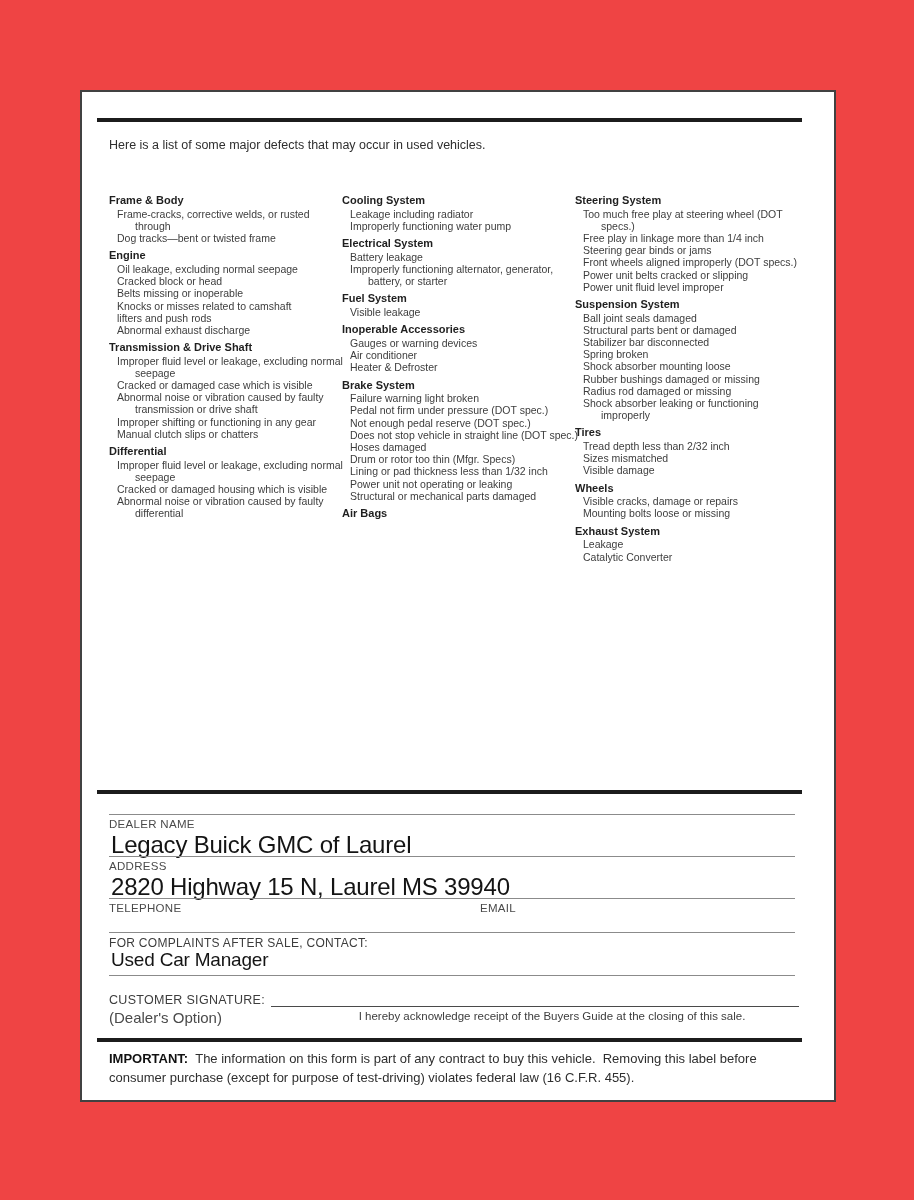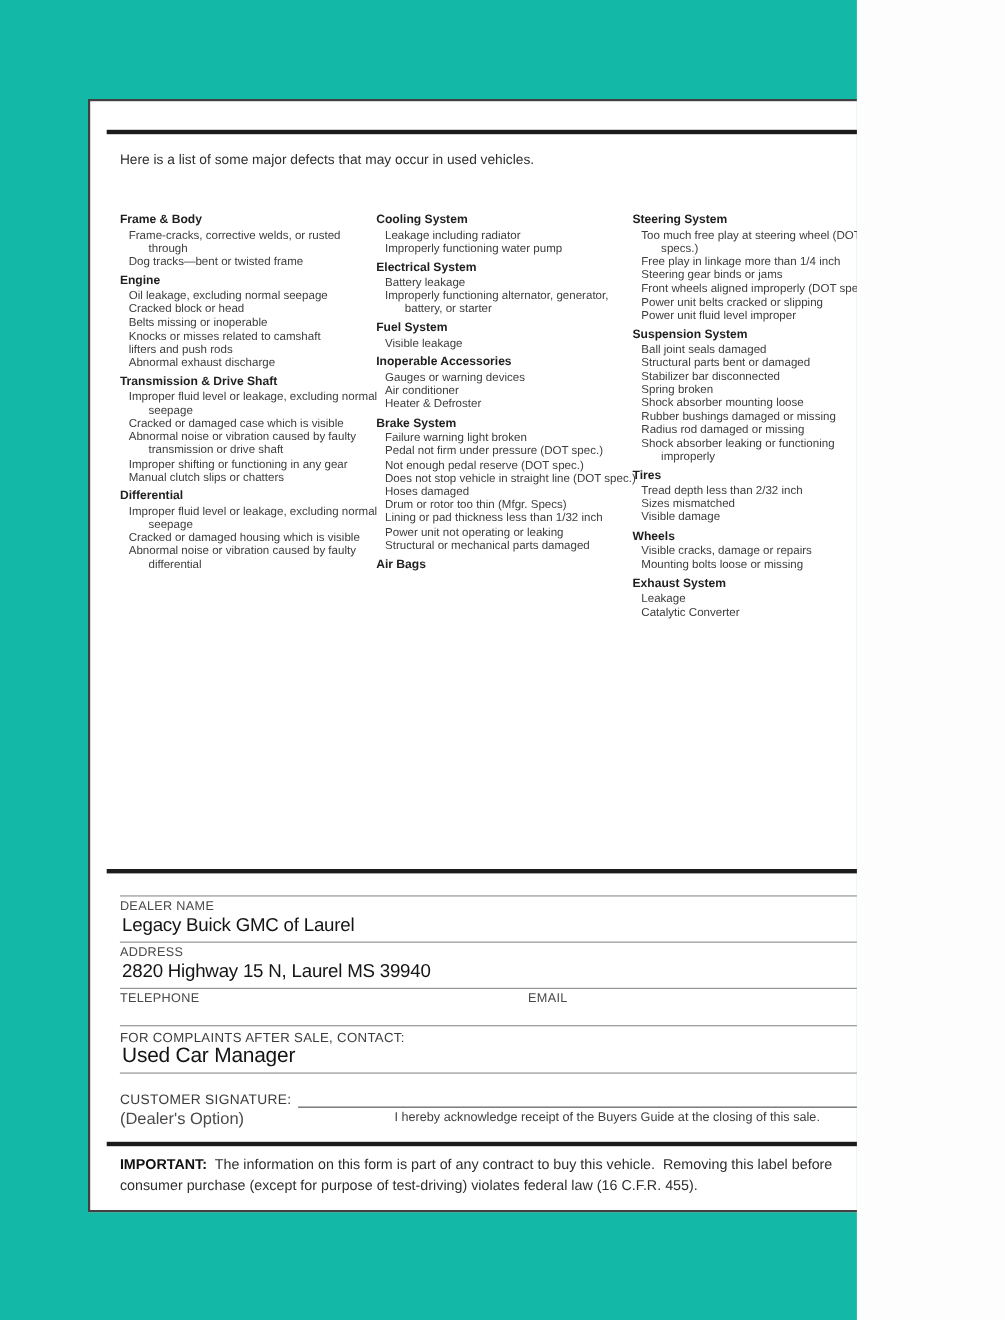--- a/index.html
+++ b/index.html
@@ -1,19 +1,19 @@
 <!DOCTYPE html>
 <html><head>
 <meta charset="utf-8">
 <style>
   html, body { margin: 0; padding: 0; background: #fdfdfd; }
   .canvas {
     position: relative;
-    width: 779px; height: 1200px;
-    background: #14b8a6;
+    width: 914px; height: 1200px;
+    background: #ef4444;
     font-family: "Liberation Sans", sans-serif;
     color: #383838;
     overflow: hidden;
   }
   .form {
     position: absolute;
     left: 80px; top: 90px;
     width: 756px; height: 1012px;
     background: #ffffff;
     border: 2px solid #414141;
@@ -59,21 +59,21 @@
   .field-label {
     position: absolute;
     left: 27px;
     font-size: 11.5px;
     color: #4a4a4a;
     letter-spacing: 0.3px;
   }
   .field-value {
     position: absolute;
     left: 29px;
-    font-size: 17px;
+    font-size: 24px;
     color: #141414;
     letter-spacing: -0.2px;
   }
   .sig-row {
     position: absolute;
     left: 27px; top: 901px;
     width: 690px;
     display: flex;
   }
   .sig-label {

